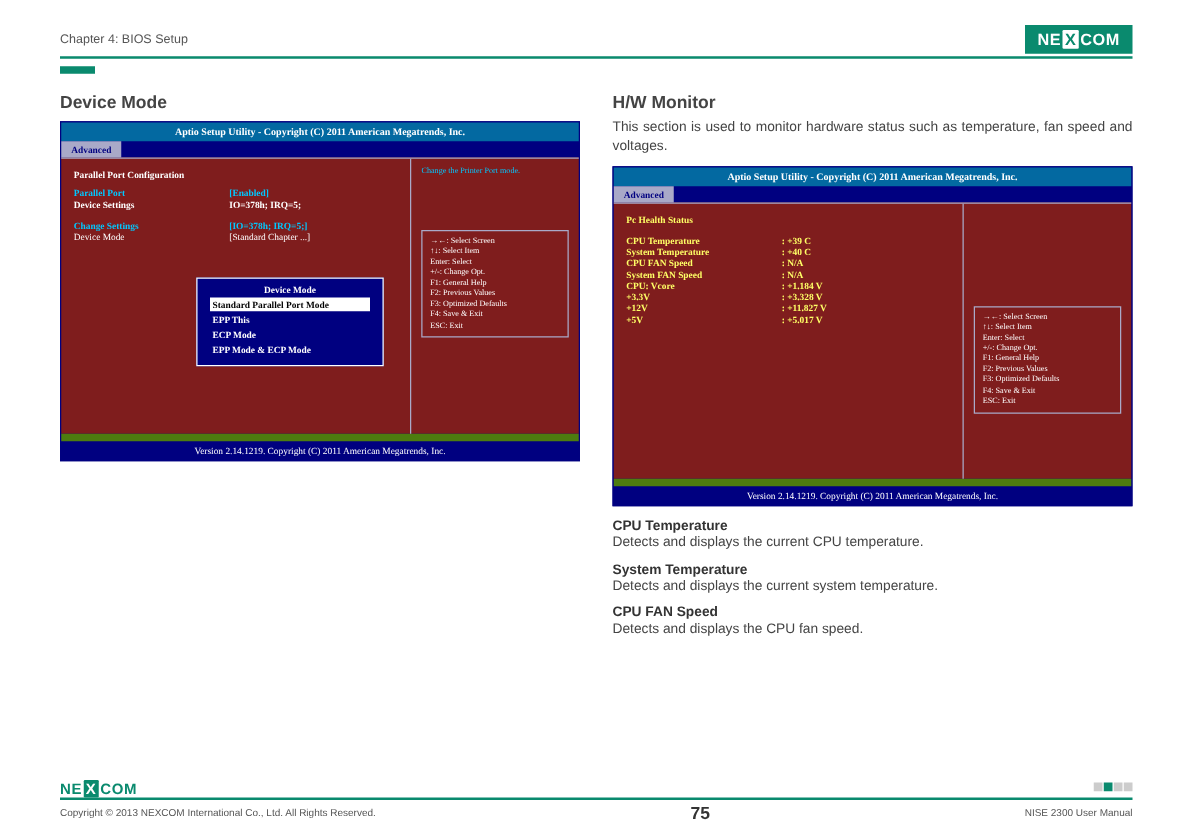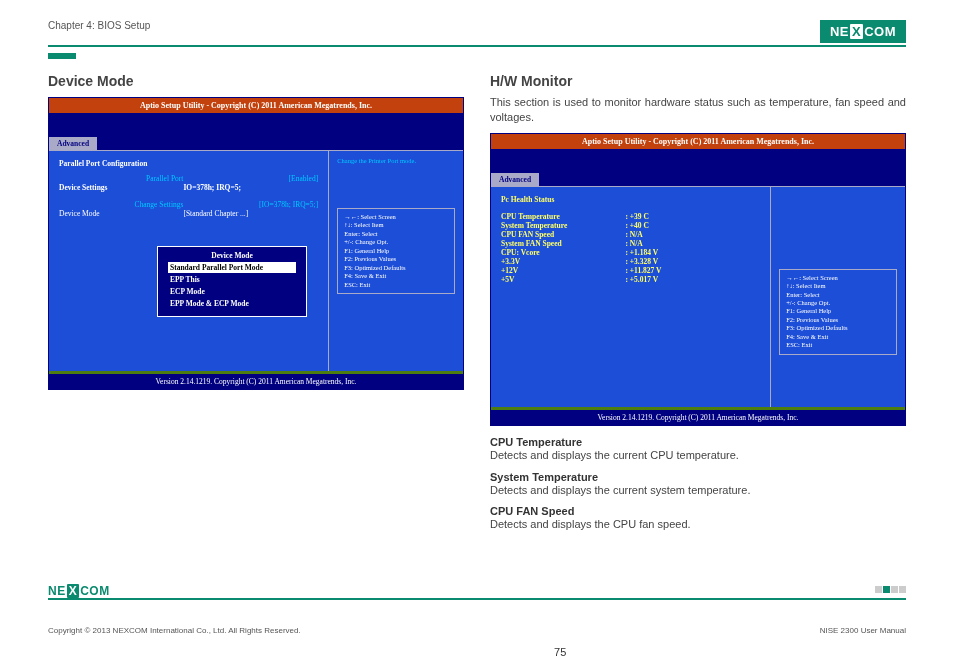--- a/index.html
+++ b/index.html
@@ -1,54 +1,54 @@
 <!DOCTYPE html>
 <html><head>
 <meta charset="utf-8">
 <style>
   * { box-sizing: border-box; margin: 0; padding: 0; }
   body { font-family: Arial, Helvetica, sans-serif; background: #fff; width: 954px; height: 672px; position: relative; color: #333; font-size: 10px; }
   .page { padding: 20px 48px 0 48px; }
-  .topbar { display: flex; justify-content: space-between; border-bottom: 2px solid #0a8a6e; padding-bottom: 2px; }
+  .topbar { display: flex; justify-content: space-between; align-items: center; border-bottom: 2px solid #0a8a6e; padding-bottom: 2px; }
   .chapter { font-size: 10px; color: #555; }
   .logo { background: #0a8a6e; color: #fff; font-weight: bold; padding: 4px 10px; font-size: 13px; letter-spacing: .5px; }
   .logo .x { background:#fff;color:#0a8a6e;padding:0 2px;border-radius:1px;margin:0 1px;}
   .accent-block { width: 28px; height: 6px; background: #0a8a6e; margin: 6px 0 14px 0; }
   .cols { display: flex; gap: 26px; }
   .col { flex: 1; }
   h2.section { font-size: 14px; color: #444; margin-bottom: 6px; font-weight: bold; }
   p.body { font-size: 11px; color: #444; line-height: 1.35; margin-bottom: 8px; }
   p.bold { font-weight: bold; font-size: 11px; color: #333; margin-top:6px;}
   .bios { border: 1.5px solid #000080; background: #000080; color: #fff; font-family: "Times New Roman", serif; font-size: 7.5px; width: 100%; margin: 8px 0 10px 0; position:relative; }
-  .bios .titlebar { text-align: center; background: #c2410c; color: #fff; font-weight: bold; padding: 3px 0; font-size:8px;}
-  .bios .tabs { display: flex; margin-top: 24px; }
+  .bios .titlebar { text-align: center; background: #0369a1; color: #fff; font-weight: bold; padding: 3px 0; font-size:8px;}
+  .bios .tabs { display: flex; }
   .bios .tab { padding: 2px 8px; color:#fff; font-weight:bold;}
   .bios .tab.active { background: #a9a9c8; color: #000080; }
-  .bios .main { display: flex; background: #1d4ed8; border-top:1px solid #a9a9c8;}
+  .bios .main { display: flex; background: #7f1d1d; border-top:1px solid #a9a9c8;}
   .bios .left { flex: 2.2; padding: 8px 10px; border-right: 1px solid #a9a9c8; min-height: 220px; position:relative;}
   .bios .right { flex: 1; padding: 6px 8px; font-size:6.5px; color:#fff;}
   .bios .right .hint { color: #00c8ff; }
   .bios .row { display:flex; }
   .bios .row .lbl { width: 48%; }
   .bios .row .val { width: 52%; }
   .bios .white { color: #fff; }
-  .bios .cyan { color: #00c8ff; font-weight:normal;text-align:right;}
+  .bios .cyan { color: #00c8ff; font-weight:bold;}
   .bios .yellow { color: #ffff66; font-weight:bold;}
   .bios .popup { position:absolute; top: 95px; left: 108px; background:#000080; border:1px solid #fff; padding:4px 10px 6px 10px; font-size:7.5px; font-weight:bold; width:150px;}
   .bios .popup .ptitle { text-align:center; color:#fff; margin-bottom:2px;}
   .bios .popup .sel { background:#fff; color:#000; padding:1px 2px; margin:1px 0;}
   .bios .popup .opt { color:#fff; padding:1px 2px; margin:1px 0;}
-  .bios .footer { text-align:center; color:#fff; font-size:7.5px; padding:3px 0; border-top:3px solid #4d7c0f;}
+  .bios .footer { text-align:center; color:#fff; font-size:7.5px; padding:3px 0; border-top:6px solid #4d7c0f;}
   .bios .help-list div { line-height:1.3; }
   .bios .help-box { border:1px solid #a9a9c8; padding:4px 6px; margin-top:44px;}
   .bios.b2 .help-box { margin-top: 76px; }
   .bottombar { position:absolute; bottom: 14px; left: 48px; right: 48px; border-top: 2px solid #0a8a6e; padding-top:2px; display:flex; justify-content:space-between; align-items:center; font-size:8px; color:#555;}
   .bottombar .logo-sm { color:#0a8a6e; font-weight:bold; font-size:12px; letter-spacing:.5px; position:absolute; top:-16px; left:0;}
   .bottombar .logo-sm .x { background:#0a8a6e;color:#fff;padding:0 2px;border-radius:1px;margin:0 1px;}
-  .pagenum { font-weight:normal; font-size:11px; color:#333;margin-top:44px;}
+  .pagenum { font-weight:bold; font-size:14px; color:#333;}
   .sq { display:flex; gap:1px; position:absolute; top:-14px; right:0;}
   .sq span{width:7px;height:7px;background:#ccc;}
   .sq span.g{background:#0a8a6e;}
 </style>
 </head>
 <body>
 
 <div class="page">
   <div class="topbar">
     <span class="chapter">Chapter 4: BIOS Setup</span>

